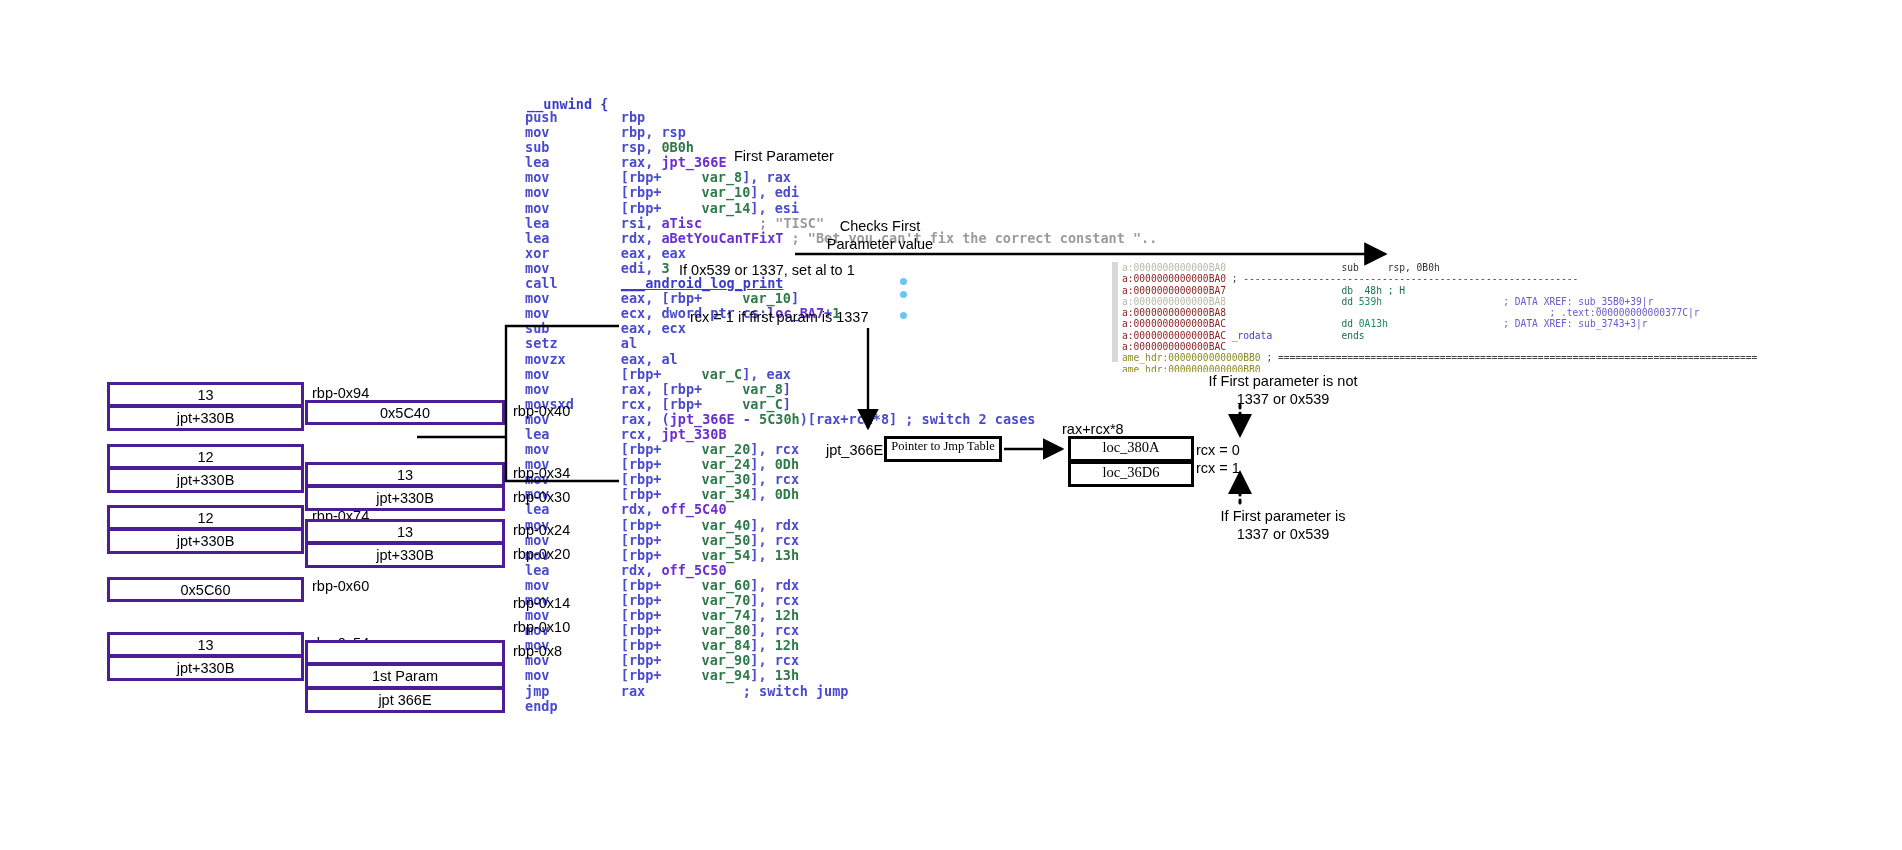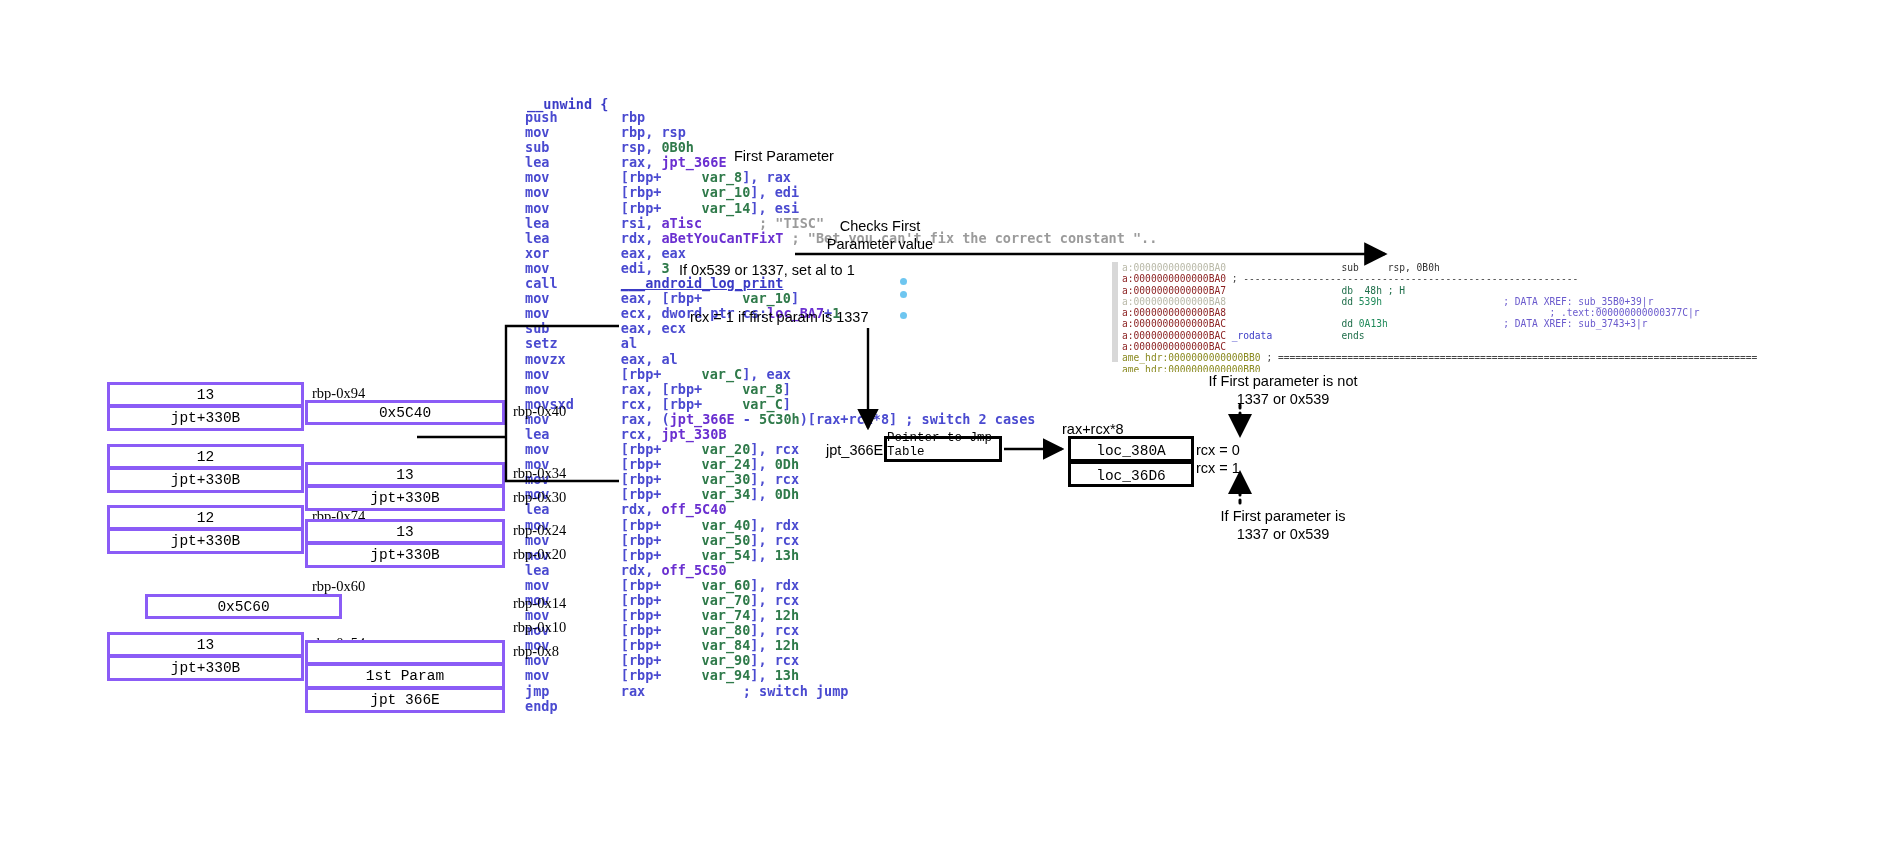--- a/index.html
+++ b/index.html
@@ -61,50 +61,50 @@
     font-size: 14.5px;
     color: #000;
     white-space: pre;
     line-height: 18px;
   }
   .note.center { text-align: center; }
 
   
   .stackgroup { position: absolute; }
   .sbox {
-    border: 3px solid #8b5cf6;
+    border: 3px solid #4c1d95;
     background: #fff;
     box-sizing: border-box;
     height: 25px;
     display: flex;
     align-items: center;
     justify-content: center;
-    font-family: Liberation Mono, monospace;
+    font-family: Liberation Sans, sans-serif;
     font-size: 14.5px;
     color: #000;
   }
   .sbox + .sbox { border-top-width: 2px; margin-top: -1px; justify-content: center; }
   .addr {
     position: absolute;
-    font-family: Liberation Serif, serif;
+    font-family: Liberation Sans, sans-serif;
     font-size: 14.5px;
     color: #000;
     white-space: pre;
   }
 
   
   .jbox {
     position: absolute;
     border: 3px solid #000;
     background: #fff;
     box-sizing: border-box;
     display: flex;
-    align-items: flex-end;
+    align-items: flex-start;
     justify-content: center;
-    font-family: Liberation Mono, monospace;
+    font-family: Liberation Serif, serif;
     color: #000;
   }
 
   
   #datapane {
     position: absolute;
     left: 1122px;
     top: 262px;
     width: 780px;
     height: 110px;
@@ -217,21 +217,21 @@
       <div class="addr" style="left: 312px; top: 532px;">rbp-0x70</div>
       <div class="stackgroup" style="left: 107px; top: 505px;">
         <div class="sbox" style="width: 197px;">
           <span>12</span>
         </div>
         <div class="sbox" style="width: 197px;">
           <span>jpt+330B</span>
         </div>
       </div>
       <div class="addr" style="left: 312px; top: 578px;">rbp-0x60</div>
-      <div class="stackgroup" style="left: 107px; top: 594px; margin-left: 38px;">
+      <div class="stackgroup" style="left: 107px; top: 577px;">
         <div class="sbox" style="width: 197px;">
           <span>0x5C60</span>
         </div>
       </div>
       <div class="addr" style="left: 312px; top: 635px;">rbp-0x54</div>
       <div class="addr" style="left: 312px; top: 659px;">rbp-0x50</div>
       <div class="stackgroup" style="left: 107px; top: 632px;">
         <div class="sbox" style="width: 197px;">
           <span>13</span>
         </div>

